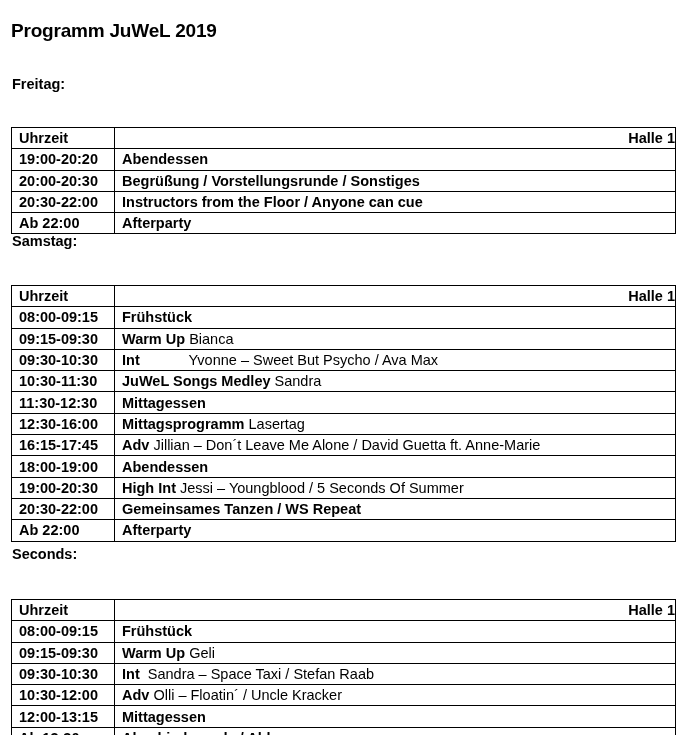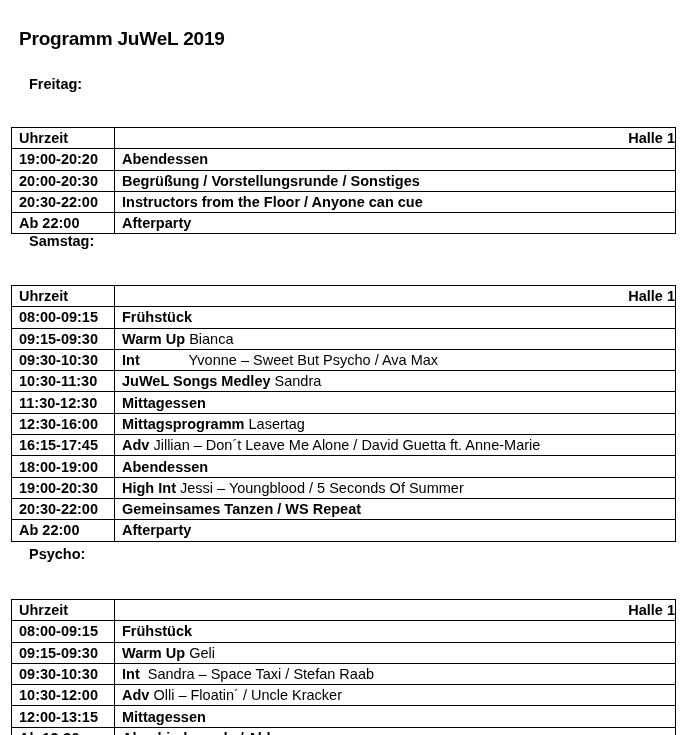--- a/index.html
+++ b/index.html
@@ -15,25 +15,25 @@
       font-family: "Liberation Sans", "DejaVu Sans", sans-serif;
       color: #000000;
     }
     .title {
       position: absolute;
       left: 11px;
       top: 20px;
       font-size: 19px;
       font-weight: bold;
       letter-spacing: -0.2px;
-      margin: 8px;
+      margin: 0;
     }
     .day-label {
       position: absolute;
-      left: 29px;
+      left: 12px;
       font-size: 14.5px;
       font-weight: bold;
       margin: 0;
     }
     table.schedule {
       position: absolute;
       left: 11px;
       width: 665px;
       border-collapse: collapse;
       font-size: 14.5px;
@@ -140,21 +140,21 @@
         <td class="time">20:30-22:00</td>
         <td><span class="b">Gemeinsames Tanzen / WS Repeat</span><span class="n" style="white-space: pre;"></span></td>
       </tr>
       <tr>
         <td class="time">Ab 22:00</td>
         <td><span class="b">Afterparty</span><span class="n" style="white-space: pre;"></span></td>
       </tr>
     </tbody>
 </table>
 
-<p class="day-label" id="sunday-label">Psycho:</p>
+<p class="day-label" id="sunday-label">Seconds:</p>
 <table class="schedule" id="sunday-table">
   <tbody>
     <tr>
       <td class="time">Uhrzeit</td>
       <td class="b">Halle 1</td>
     </tr>
   <tr>
         <td class="time">08:00-09:15</td>
         <td><span class="b">Frühstück</span><span class="n" style="white-space: pre;"></span></td>
       </tr>

